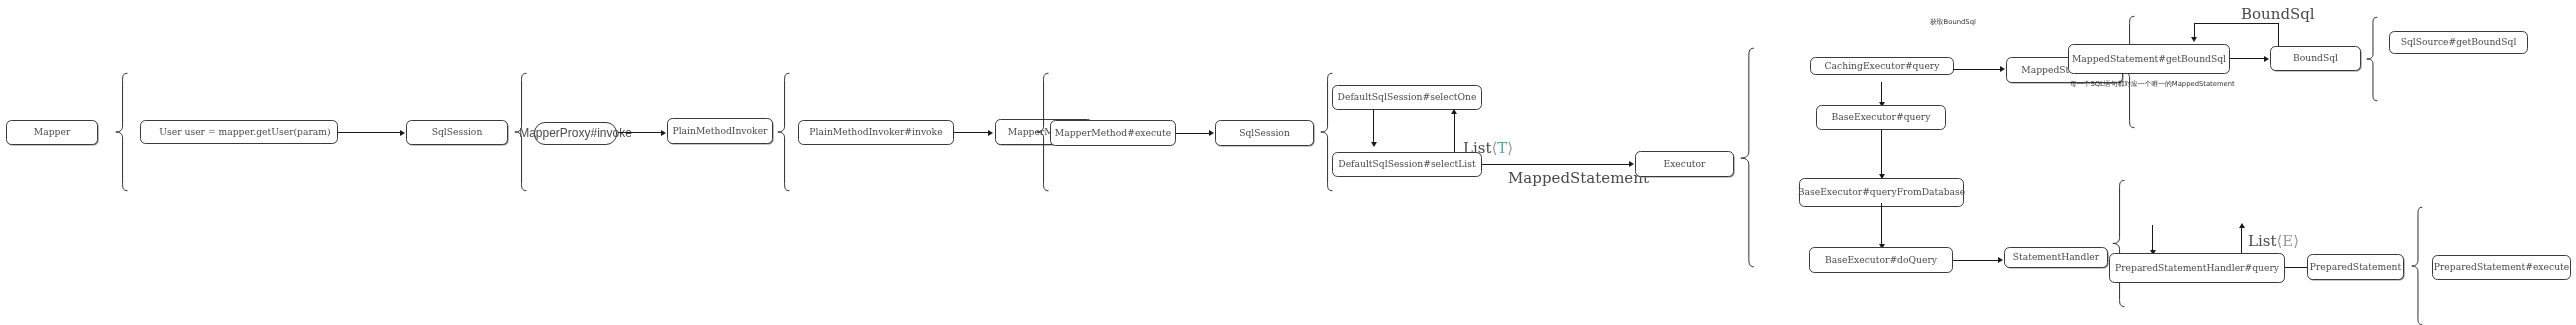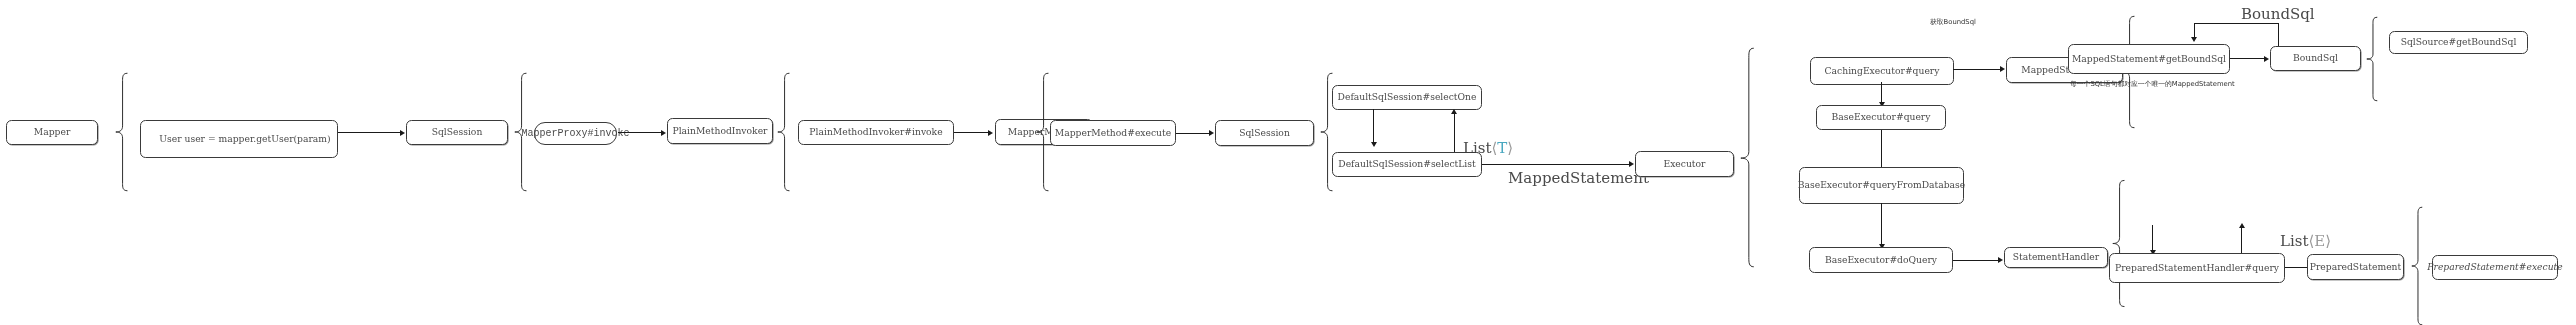--- a/index.html
+++ b/index.html
@@ -20,21 +20,21 @@
     color:#4a4a4a;
     display:flex;align-items:center;justify-content:center;
     text-align:center;
     font-family:"DejaVu Serif", serif;
     font-size:9.2px;
     line-height:1.1;
     white-space:nowrap;
     box-shadow:0.9px 0.9px 0 -0.3px #8d8d8d;
   }
   .node.flat{box-shadow:none;}
-  .node.sans{font-family:Liberation Mono, monospace;font-size:10px;border-radius:11px;}
+  .node.sans{font-family:Liberation Sans, sans-serif;font-size:12px;border-radius:11px;}
 
   
   .ln{position:absolute;background:#1a1a1a;}
   .ln.h{height:0.9px;}
   .ln.v{width:0.9px;}
 
   
   .ah{position:absolute;width:0;height:0;}
   .ah.r{border-top:3.1px solid transparent;border-bottom:3.1px solid transparent;border-left:5.5px solid #1a1a1a;}
   .ah.d{border-left:3.1px solid transparent;border-right:3.1px solid transparent;border-top:5.5px solid #1a1a1a;}
@@ -62,21 +62,21 @@
 <div id="stage">
 
   <div class="node" style="left:6.1px;top:120px;width:92px;height:24.6px;">Mapper</div>
 
   <div class="brace" style="left:114px;top:72px;">
     <svg width="14.7" height="120" viewBox="0 0 24 196">
       <path d="M22 2 C14 2 14 8 14 14 L14 88 C14 95 10 98 3 98 C10 98 14 101 14 108 L14 182 C14 188 14 194 22 194" fill="none" stroke="#2a2a2a" stroke-width="1.6"></path>
     </svg>
   </div>
 
-  <div class="node flat" style="left:140px;top:120px;width:198px;height:38px;padding-left:12px;">User user = mapper.getUser(param)</div>
+  <div class="node flat" style="left:140px;top:120px;width:198px;height:24px;padding-left:12px;">User user = mapper.getUser(param)</div>
 
   <div class="ln h" style="left:338px;top:132px;width:65px;"></div>
   <div class="ah r" style="left:400px;top:130px;"></div>
 
   <div class="node" style="left:406px;top:120px;width:102px;height:24.6px;">SqlSession</div>
 
   <div class="brace" style="left:513px;top:72px;">
     <svg width="14.7" height="120" viewBox="0 0 24 196">
       <path d="M22 2 C14 2 14 8 14 14 L14 88 C14 95 10 98 3 98 C10 98 14 101 14 108 L14 182 C14 188 14 194 22 194" fill="none" stroke="#2a2a2a" stroke-width="1.6"></path>
     </svg>
@@ -141,38 +141,38 @@
   <div class="elabel" style="left:1508px;top:169px;">MappedStatement</div>
 
   <div class="node" style="left:1635px;top:151px;width:99px;height:26px;">Executor</div>
 
   <div class="brace" style="left:1739px;top:47px;">
     <svg width="16" height="221" viewBox="0 0 26 360">
       <path d="M24 2 C16 2 16 9 16 17 L16 170 C16 178 11 181 3 181 C11 181 16 184 16 192 L16 343 C16 351 16 358 24 358" fill="none" stroke="#2a2a2a" stroke-width="1.6"></path>
     </svg>
   </div>
 
-  <div class="node flat" style="left:1810px;top:57px;width:144px;height:28px;text-align:center;">CachingExecutor#query</div>
+  <div class="node flat" style="left:1810px;top:57px;width:144px;height:18px;text-align:center;">CachingExecutor#query</div>
 
   <div class="elabel cjk" style="left:1930px;top:17px;">获取BoundSql</div>
 
   <div class="ln h" style="left:1953px;top:69px;width:49px;"></div>
   <div class="ah r" style="left:2000px;top:66px;"></div>
 
   <div class="node" style="left:2006px;top:57px;width:117px;height:26px;">MappedStatement</div>
 
   <div class="ln v" style="left:1881px;top:82px;width:0.9px;height:23px;"></div>
   <div class="ah d" style="left:1879px;top:102px;"></div>
 
   <div class="node flat" style="left:1816px;top:105px;width:130px;height:24.6px;">BaseExecutor#query</div>
 
   <div class="ln v" style="left:1881px;top:130px;width:0.9px;height:48px;"></div>
   <div class="ah d" style="left:1879px;top:174px;"></div>
 
-  <div class="node flat" style="left:1799px;top:167px;width:165px;height:37px;">BaseExecutor#queryFromDatabase</div>
+  <div class="node flat" style="left:1799px;top:178px;width:165px;height:29px;">BaseExecutor#queryFromDatabase</div>
 
   <div class="ln v" style="left:1881px;top:203px;width:0.9px;height:44px;"></div>
   <div class="ah d" style="left:1879px;top:244px;"></div>
 
   <div class="node flat" style="left:1809px;top:247px;width:144px;height:26px;">BaseExecutor#doQuery</div>
 
   <div class="ln h" style="left:1953px;top:260px;width:48px;"></div>
   <div class="ah r" style="left:1998px;top:257px;"></div>
 
   <div class="node" style="left:2004px;top:247px;width:104px;height:21px;">StatementHandler</div>
@@ -213,33 +213,33 @@
     </svg>
   </div>
 
 
   <div class="ln v" style="left:2152px;top:225px;height:28px;"></div>
   <div class="ah d" style="left:2150px;top:250px;"></div>
 
   <div class="ln v" style="left:2241px;top:228px;height:29.5px;"></div>
   <div class="ah u" style="left:2239px;top:223px;"></div>
 
-  <div class="elabel" style="left:2248px;top:232px;margin-left:32px;">
+  <div class="elabel" style="left:2248px;top:232px;">
     <span>List</span><span class="ang">⟨</span><span class="ang">E</span><span class="ang">⟩</span>
   </div>
 
   <div class="node flat" style="left:2109px;top:253px;width:176px;height:29.5px;">PreparedStatementHandler#query</div>
 
   <div class="ln h" style="left:2285px;top:267px;width:29.5px;"></div>
   <div class="ah r" style="left:2312px;top:265px;"></div>
 
   <div class="node" style="left:2307px;top:254px;width:97px;height:26px;">PreparedStatement</div>
 
   <div class="brace" style="left:2410px;top:206px;">
     <svg width="13.5" height="120" viewBox="0 0 22 196">
       <path d="M20 2 C13 2 13 8 13 14 L13 88 C13 95 9 98 3 98 C9 98 13 101 13 108 L13 182 C13 188 13 194 20 194" fill="none" stroke="#2a2a2a" stroke-width="1.6"></path>
     </svg>
   </div>
 
-  <div class="node flat" style="left:2432px;top:255px;width:126px;height:24.6px;font-style:italic;">PreparedStatement#execute</div>
+  <div class="node flat" style="left:2432px;top:255px;width:139px;height:24.6px;">PreparedStatement#execute</div>
 
 </div>
 
 
 </body></html>

